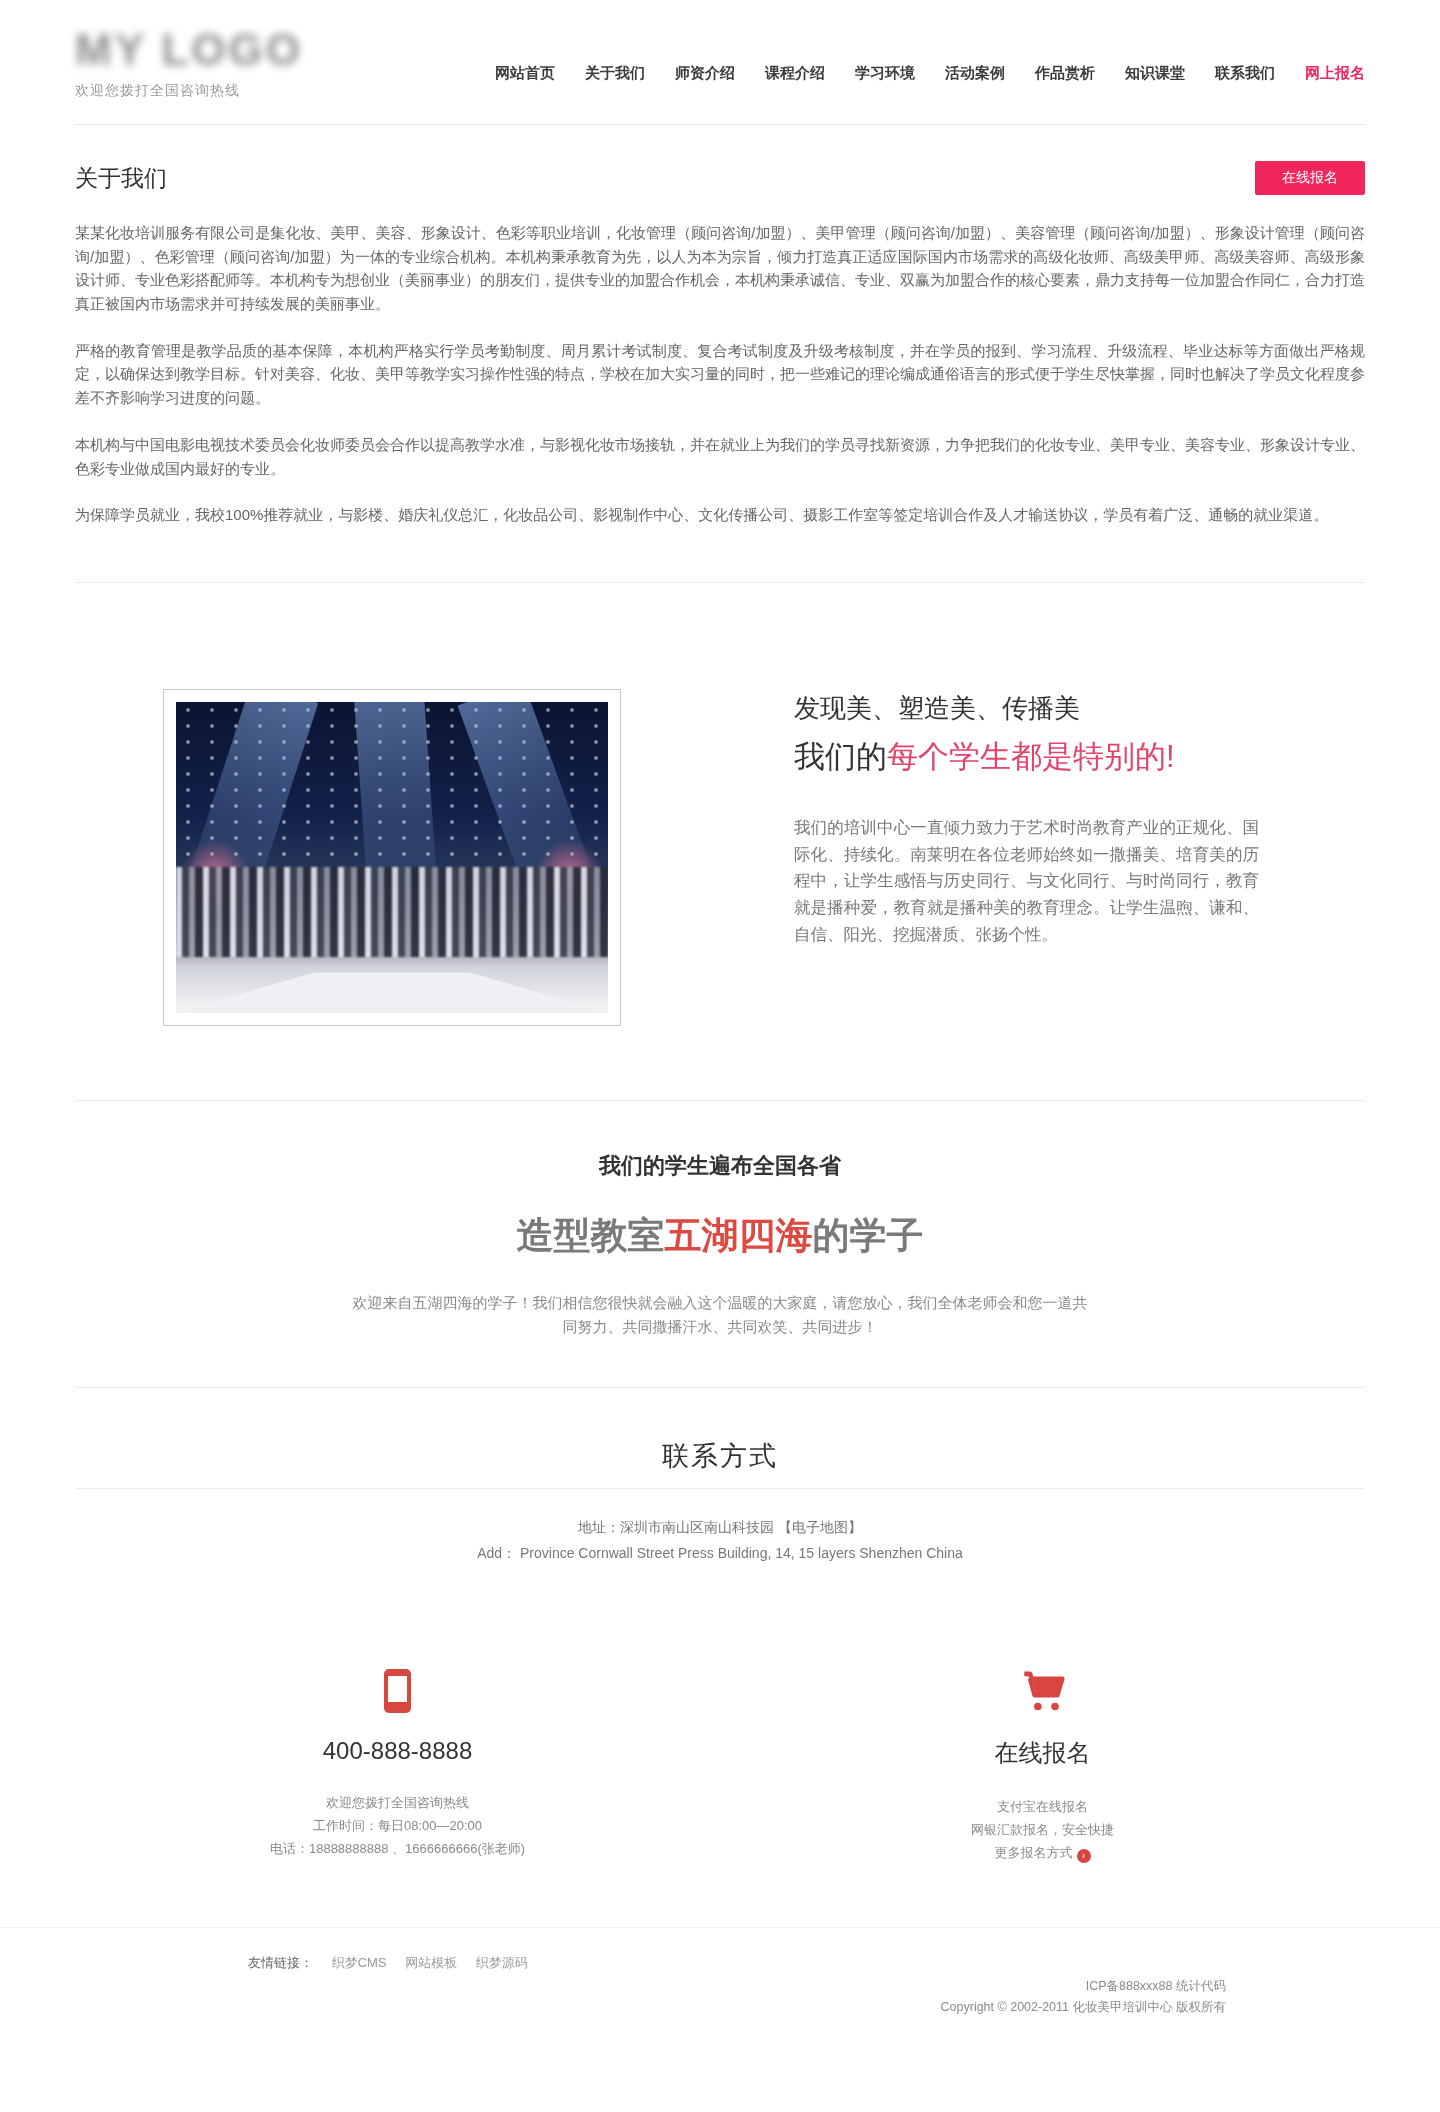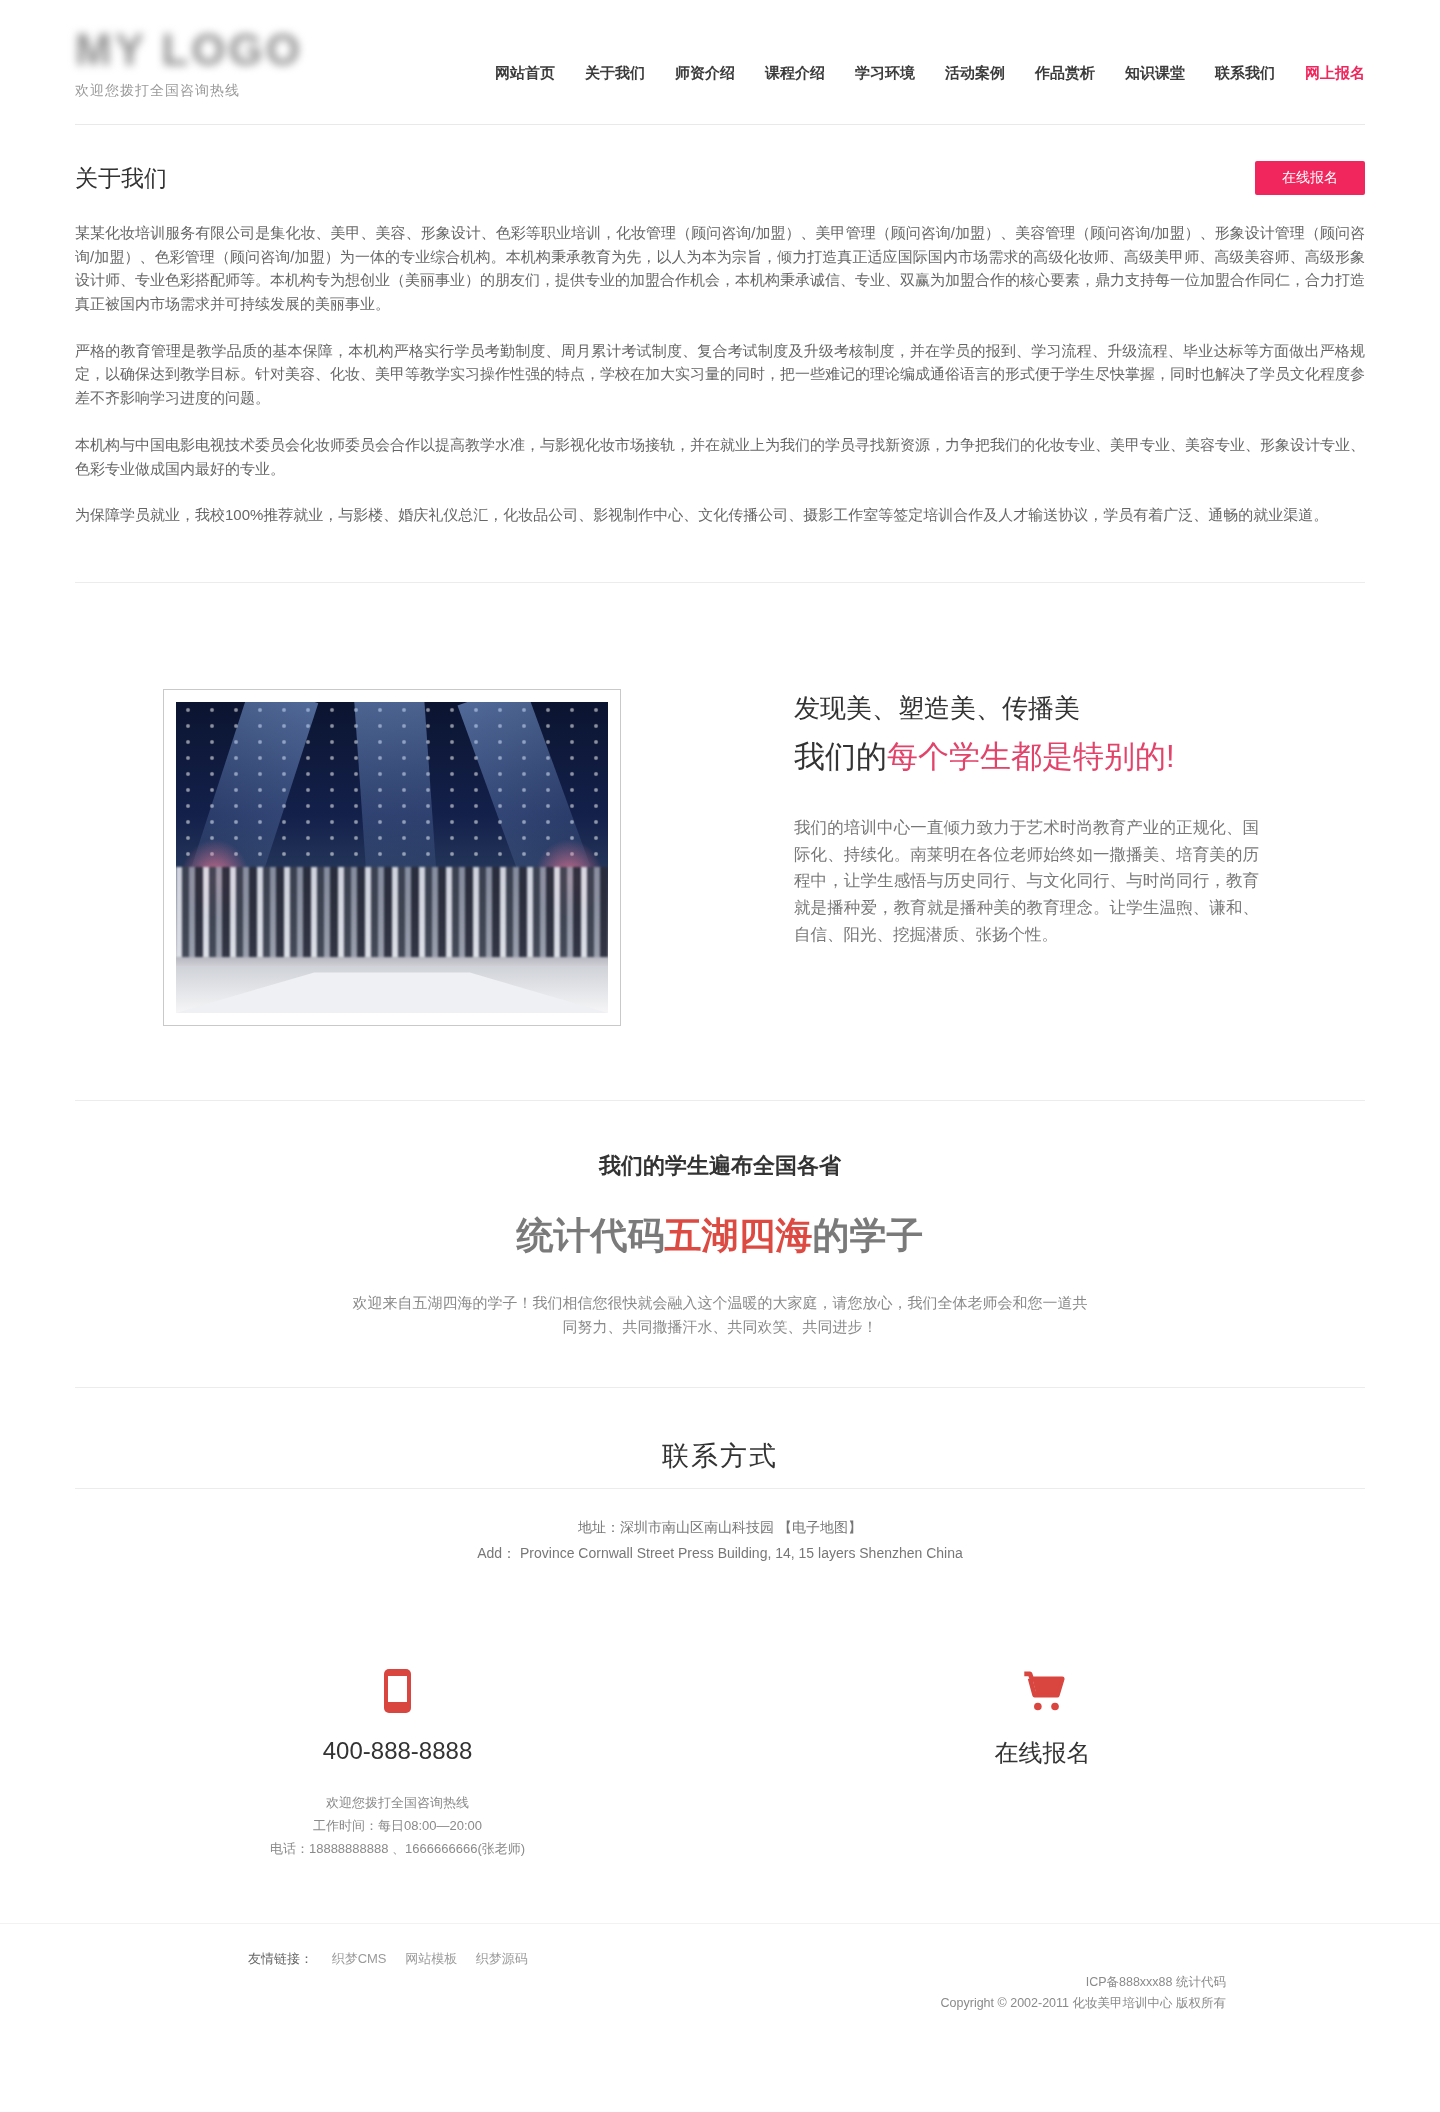--- a/index.html
+++ b/index.html
@@ -166,21 +166,21 @@
     </div>
     <div class="feature-text">
       <h3 class="feature-line1">发现美、塑造美、传播美</h3>
       <h2 class="feature-line2"><span>我们的</span><span class="pink">每个学生都是特别的!</span></h2>
       <p>我们的培训中心一直倾力致力于艺术时尚教育产业的正规化、国际化、持续化。南莱明在各位老师始终如一撒播美、培育美的历程中，让学生感悟与历史同行、与文化同行、与时尚同行，教育就是播种爱，教育就是播种美的教育理念。让学生温煦、谦和、自信、阳光、挖掘潜质、张扬个性。</p>
     </div>
   </div>
 
   <div class="students">
     <h3 class="students-sub">我们的学生遍布全国各省</h3>
-    <h1 class="students-title"><span>统计代码</span><span class="red">五湖四海</span><span>的学子</span></h1>
+    <h1 class="students-title"><span>造型教室</span><span class="red">五湖四海</span><span>的学子</span></h1>
     <p>欢迎来自五湖四海的学子！我们相信您很快就会融入这个温暖的大家庭，请您放心，我们全体老师会和您一道共同努力、共同撒播汗水、共同欢笑、共同进步！</p>
   </div>
 
   <div class="contact-head">
     <h2 class="contact-title">联系方式</h2>
   </div>
   <div class="address">
     <div>
       <span>地址：</span><span>深圳市南山区南山科技园</span>
       <a class="map-link">【电子地图】</a>
@@ -205,20 +205,25 @@
     <div class="col">
       <div class="col-icon">
         <svg width="46" height="42" viewBox="0 0 24 22">
           <path d="M2.2 1.5h3l.9 2.6h16l-2.6 8.6H7.6L5.2 3.9" fill="none" stroke="var(--icon-red)" stroke-width="2.4" stroke-linejoin="round"></path>
           <path d="M6.4 4.1h15l-2.3 7.6H8.4z" fill="var(--icon-red)"></path>
           <circle cx="9.3" cy="18.6" r="2" fill="var(--icon-red)"></circle>
           <circle cx="18.3" cy="18.6" r="2" fill="var(--icon-red)"></circle>
         </svg>
       </div>
       <div class="col-title">在线报名</div>
+      <div class="col-lines">
+        <div>支付宝在线报名</div>
+        <div>网银汇款报名，安全快捷</div>
+        <div><span>更多报名方式</span><span class="more-arrow">›</span></div>
+      </div>
     </div>
   </div>
 </div>
 
 <div class="footer">
   <div class="friend-links">
     <span>友情链接：</span>
     <a>织梦CMS</a>
     <a>网站模板</a>
     <a>织梦源码</a>

